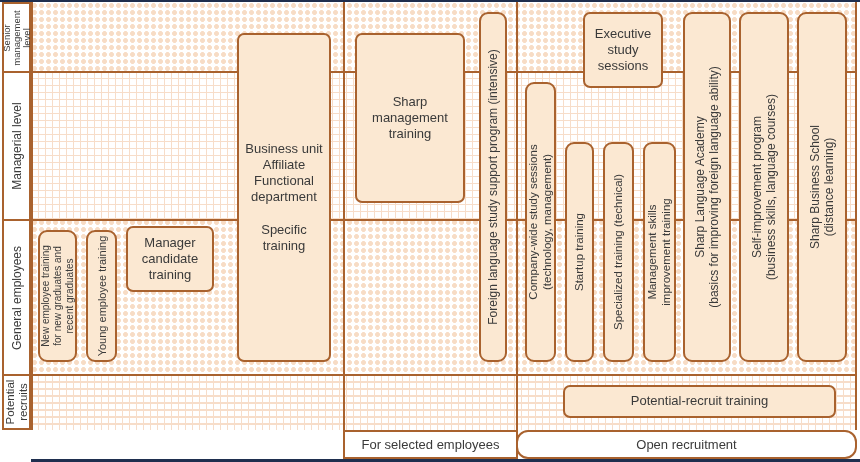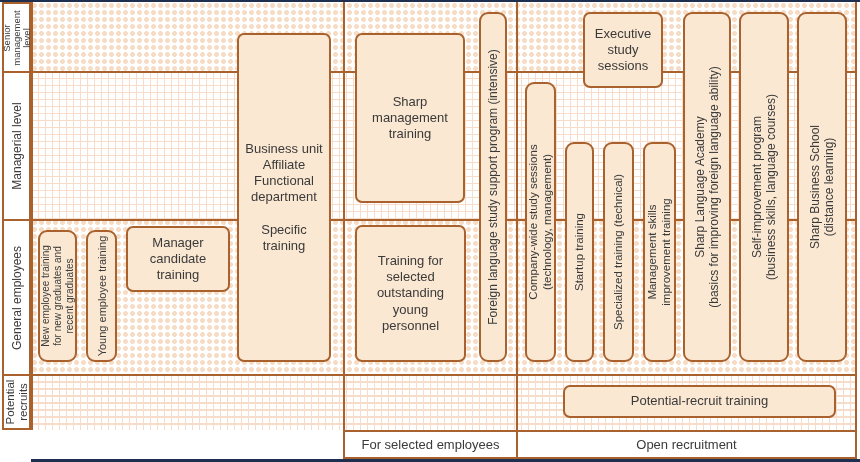--- a/index.html
+++ b/index.html
@@ -43,37 +43,37 @@
   .vline{position:absolute;top:2px;height:428px;width:2px;background:#a9622e;z-index:2;}
   .v-left{left:31px;} .v-mid1{left:343px;} .v-mid2{left:516px;} .v-right{left:855px;}
   
   .bcell{
     position:absolute;top:430px;height:29px;background:#fff;box-sizing:border-box;
     border:2px solid #a9622e;display:flex;align-items:center;justify-content:center;
     font-size:13px;z-index:3;
   }
   .bc1{left:31px;width:314px;}
   .bc2{left:343px;width:175px;}
-  .bc3{left:516px;width:341px;}
+  .bc3{left:516px;width:341px;border-radius:12px;}
   
   .box{
     position:absolute;background:#fbe8d2;border:2px solid #a9622e;border-radius:9px;
     box-sizing:border-box;z-index:4;
   }
   .hbox{display:flex;align-items:center;justify-content:center;text-align:center;border-radius:7px;}
   .hbox span{white-space:pre-line;line-height:1.25;}
   .vt{
     position:absolute;left:50%;top:50%;
     transform:translate(-50%,-50%) rotate(-90deg);
     white-space:pre;text-align:center;line-height:1.18;
   }
   
   .bx-newemp{left:38px;top:230px;width:39px;height:132px;font-size:10px;}
   .bx-young{left:86px;top:230px;width:31px;height:132px;font-size:11px;}
-  .bx-mgrcand{left:126px;top:226px;width:104px;height:66px;font-size:13px;}
+  .bx-mgrcand{left:126px;top:226px;width:88px;height:66px;font-size:13px;}
   .bx-buaffil{left:237px;top:33px;width:94px;height:329px;font-size:13px;}
   .bx-senmgmt{left:355px;top:33px;width:110px;height:170px;font-size:13px;}
   .bx-trainsel{left:355px;top:225px;width:111px;height:137px;font-size:13px;}
   .bx-foreign{left:479px;top:12px;width:28px;height:350px;font-size:12px;}
   .bx-company{left:525px;top:82px;width:31px;height:280px;font-size:11.5px;}
   .bx-startup{left:565px;top:142px;width:29px;height:220px;font-size:11.5px;}
   .bx-special{left:603px;top:142px;width:31px;height:220px;font-size:11.5px;}
   .bx-mskills{left:643px;top:142px;width:33px;height:220px;font-size:11.5px;}
   .bx-academy{left:683px;top:12px;width:48px;height:350px;font-size:12px;}
   .bx-selfimp{left:739px;top:12px;width:50px;height:350px;font-size:12px;}
@@ -152,27 +152,20 @@
 
 Specific
 training</span>
   </div>
 
   <div class="box bx-senmgmt hbox">
     <span>Sharp
 management
 training</span>
   </div>
-  <div class="box bx-trainsel hbox">
-    <span>Training for
-selected
-outstanding
-young
-personnel</span>
-  </div>
   <div class="box bx-foreign">
     <div class="vt">Foreign language study support program (intensive)</div>
   </div>
 
   <div class="box bx-exec hbox">
     <span>Executive
 study
 sessions</span>
   </div>
   <div class="box bx-company">

